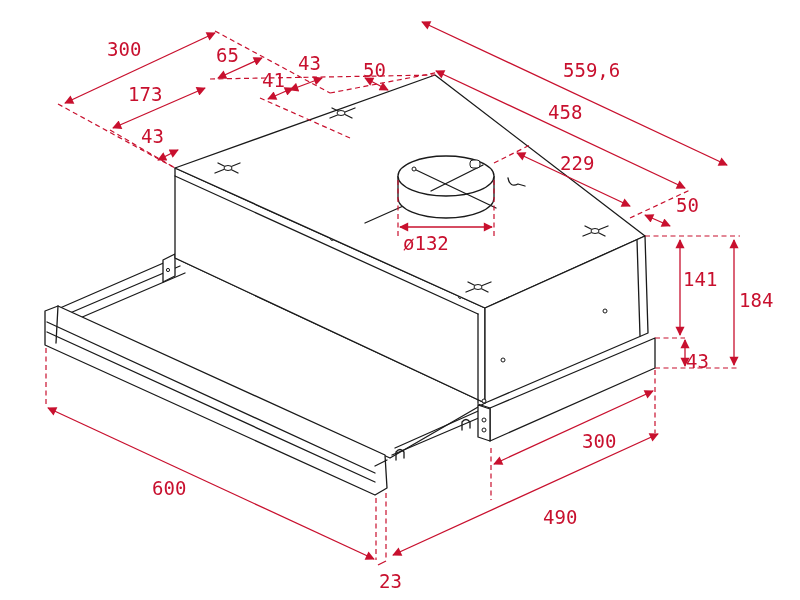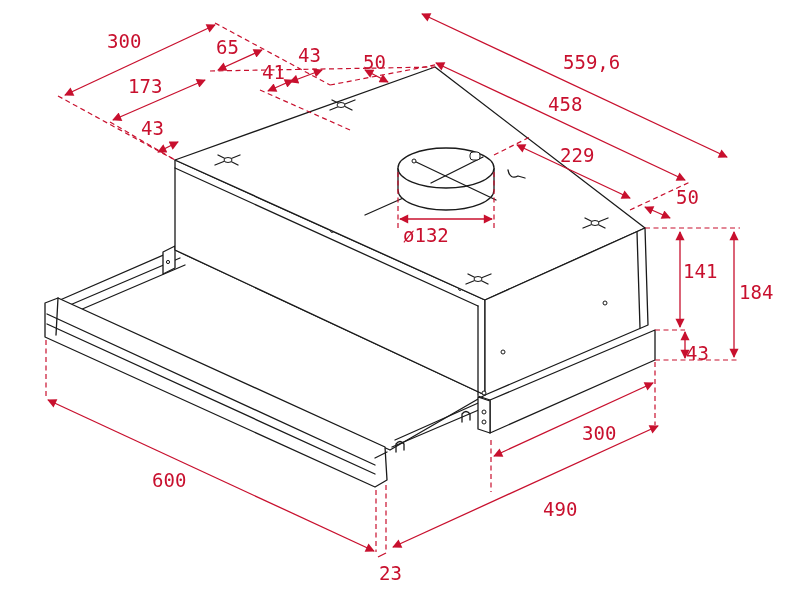--- a/index.html
+++ b/index.html
@@ -1,17 +1,17 @@
 <!DOCTYPE html>
 <html><head>
 <meta charset="utf-8">
 <style>
   html, body { margin: 0; padding: 0; background: #ffffff; }
   body { width: 800px; height: 600px; overflow: hidden; position: relative; }
-  #stage { position: absolute; left: 0; top: 0; width: 800px; height: 572px; }
+  #stage { position: absolute; left: 0; top: 8px; width: 800px; height: 572px; }
   svg { display: block; }
   .obj { fill: none; stroke: #1a1a1a; stroke-width: 1.3; stroke-linejoin: round; stroke-linecap: round; }
   .objf { fill: #ffffff; stroke: #1a1a1a; stroke-width: 1.3; stroke-linejoin: round; }
   .dim { fill: none; stroke: #c8102e; stroke-width: 1.3; }
   .ext { fill: none; stroke: #c8102e; stroke-width: 1.2; stroke-dasharray: 5 3.5; }
   .lbl { fill: #c8102e; font-family: "DejaVu Sans Mono", monospace; font-size: 19px; }
   .dot { fill: #fff; stroke: #1a1a1a; stroke-width: 1; }
 </style>
 </head>
 <body>

